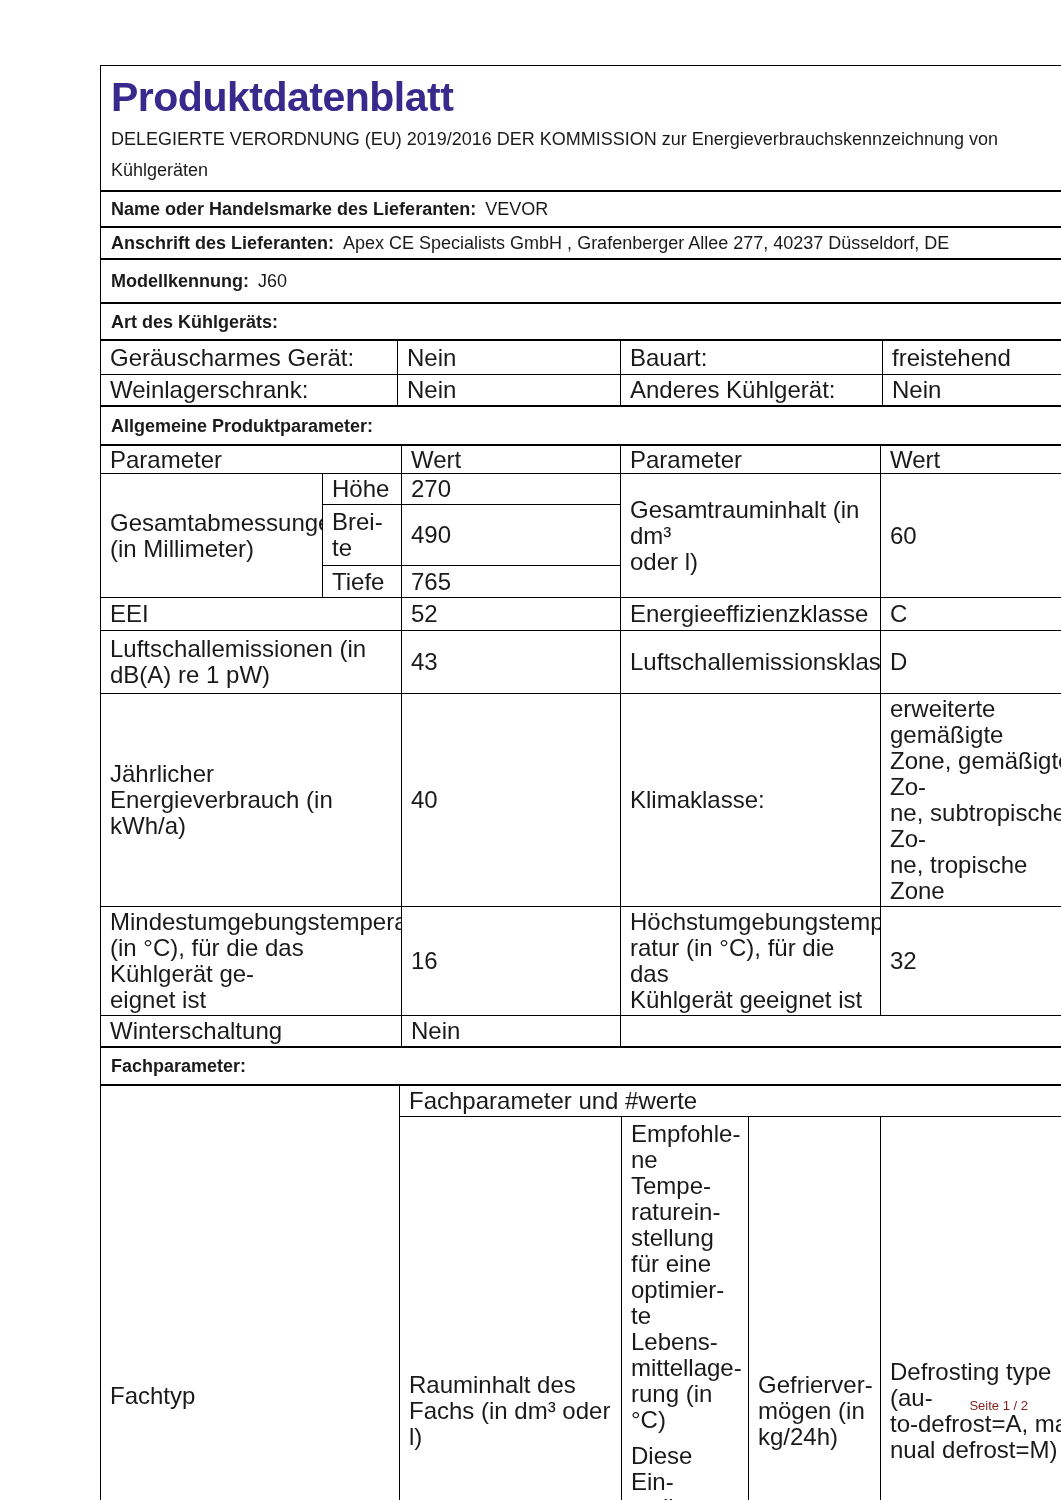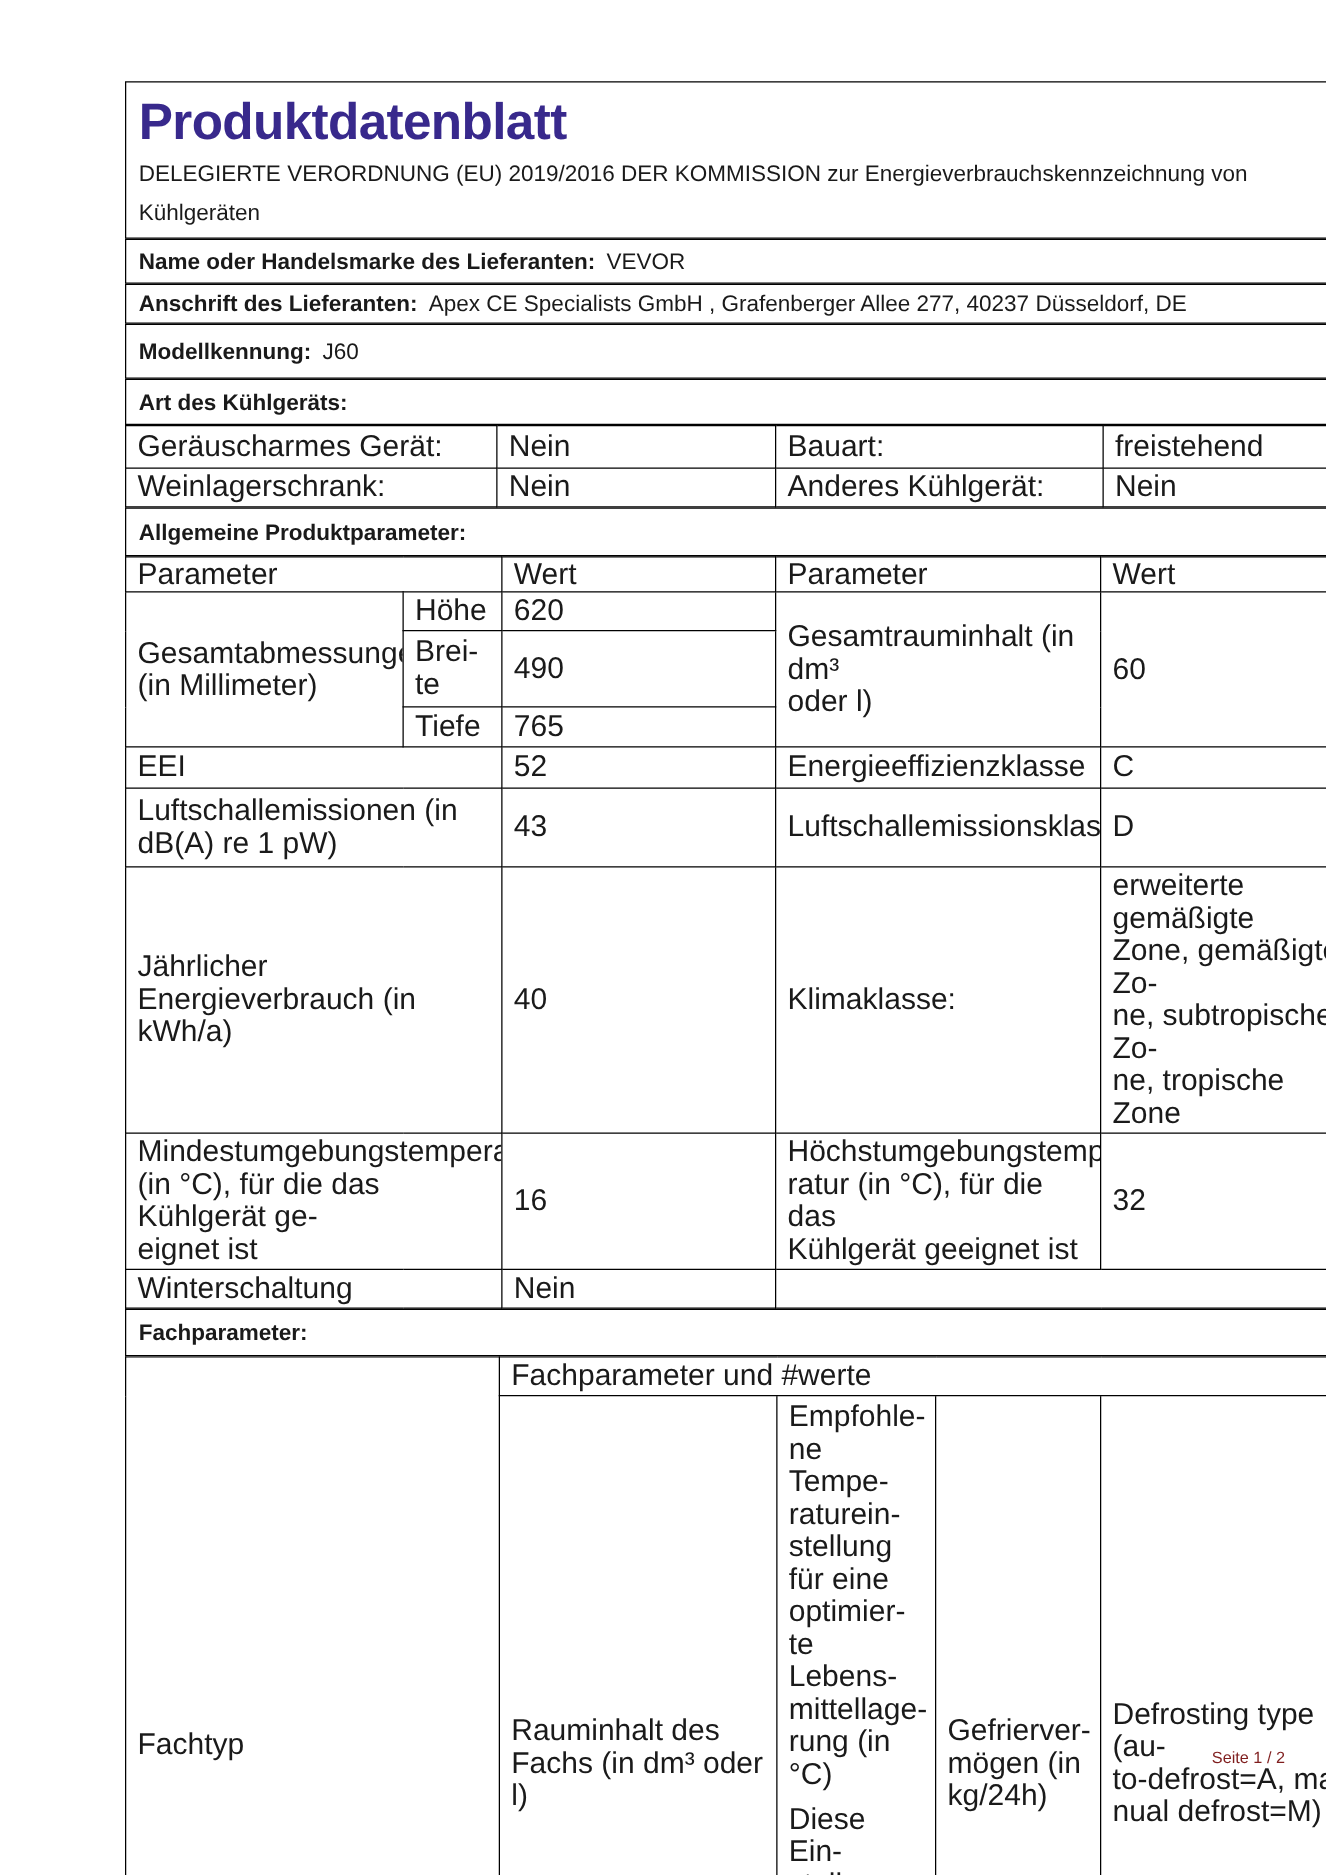--- a/index.html
+++ b/index.html
@@ -150,21 +150,21 @@
         <tr class="r27">
           <td colspan="2">Parameter</td>
           <td>Wert</td>
           <td>Parameter</td>
           <td>Wert</td>
         </tr>
         <tr class="r30">
           <td rowspan="3" class="pre">Gesamtabmessungen
 (in Millimeter)</td>
           <td>Höhe</td>
-          <td>620</td>
+          <td>270</td>
           <td rowspan="3" class="pre">Gesamtrauminhalt (in dm³
 oder l)</td>
           <td rowspan="3">60</td>
         </tr>
         <tr class="r56">
           <td class="pre">Brei-
 te</td>
           <td>490</td>
         </tr>
         <tr class="r31">

